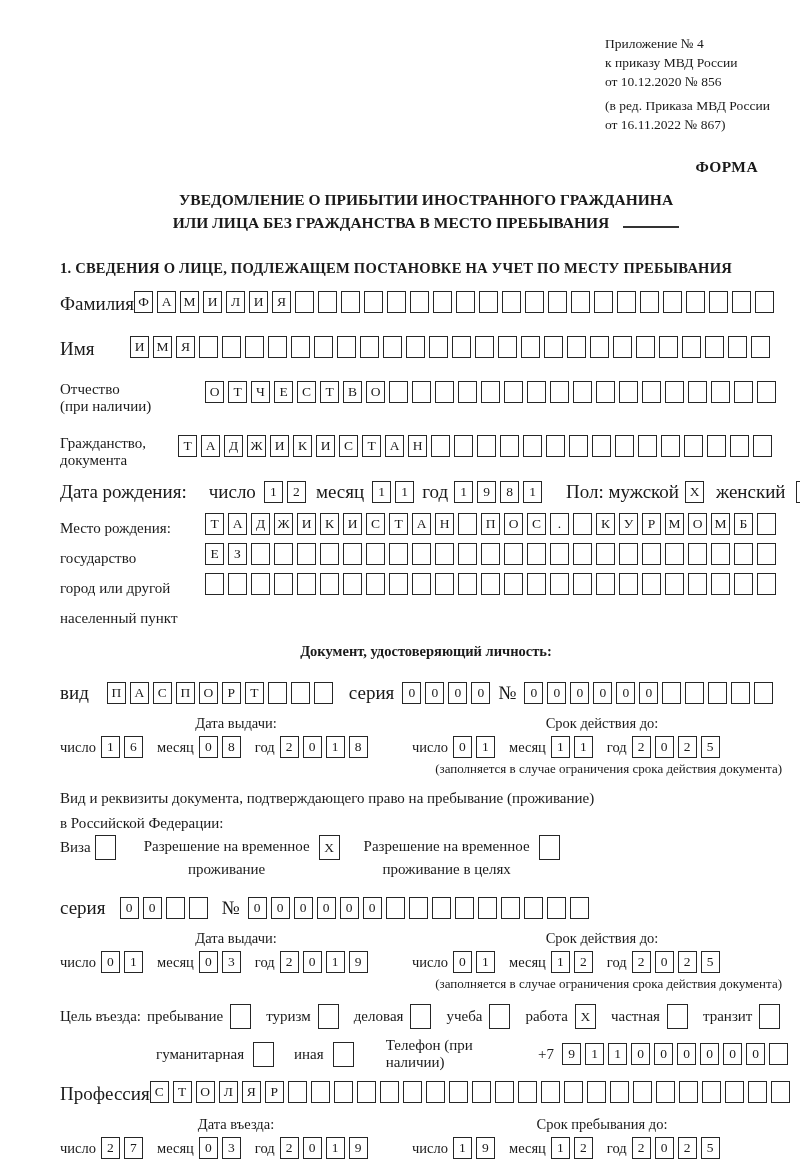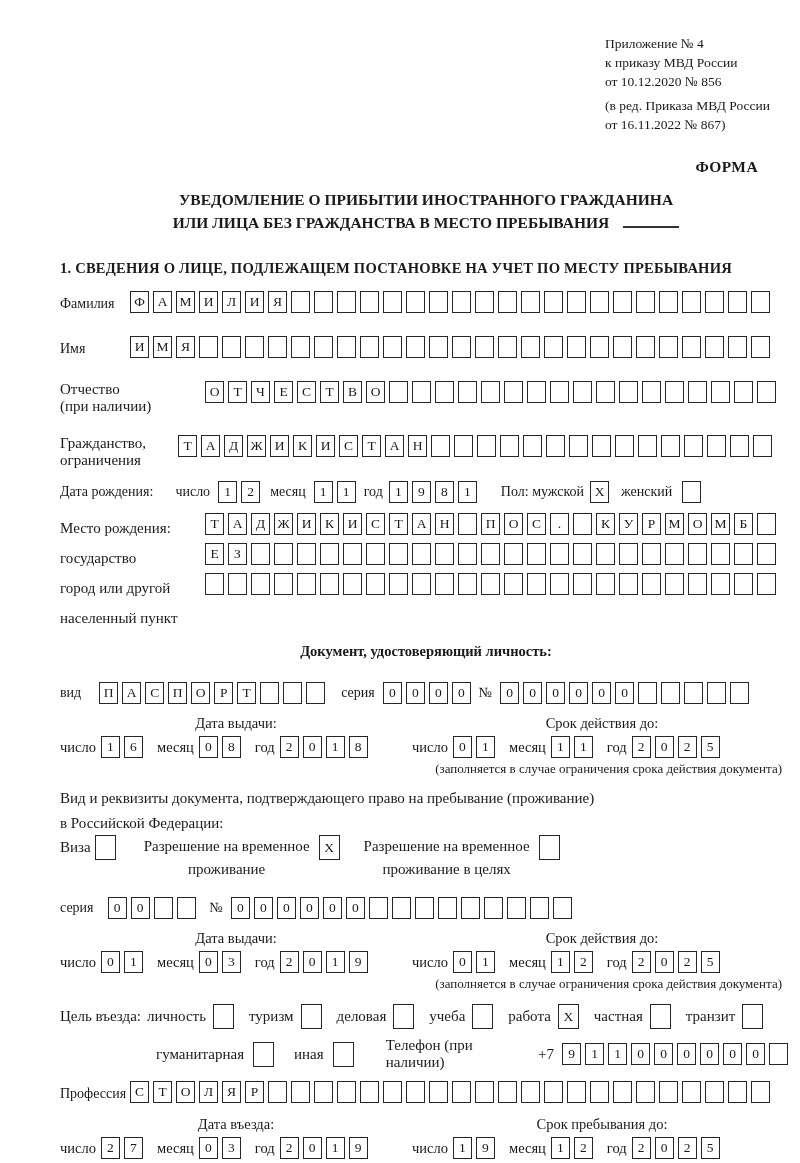--- a/index.html
+++ b/index.html
@@ -13,21 +13,21 @@
   .forma{margin-top:24px;text-align:right;padding-right:34px;
          font-weight:bold;font-size:15.5px;letter-spacing:.4px;}
 
   .title{margin-top:12px;text-align:center;font-weight:bold;font-size:15.5px;line-height:23px;}
   .uline{display:inline-block;width:56px;height:14px;border-bottom:2.5px solid #333;
          margin-left:14px;vertical-align:baseline;}
 
   .sec-heading{margin-top:26px;font-weight:bold;font-size:14.6px;letter-spacing:.2px;}
 
   .row{display:flex;align-items:flex-start;margin-top:20px;}
-  .lbl{font-size:14px;line-height:25px;white-space:nowrap;}
+  .lbl{font-size:19px;line-height:25px;white-space:nowrap;}
   .lblcol{font-size:15px;flex:0 0 auto;}
   .cells{display:flex;flex-wrap:nowrap;}
   .cell{box-sizing:border-box;flex:0 0 auto;width:19px;height:22px;margin-right:4px;
         border:1.6px solid #262626;display:inline-flex;align-items:center;justify-content:center;
         font-size:13.5px;background:#fff;}
   .cb .cell{width:21px;height:25px;}
 
   .w70{flex:0 0 70px;} .w118{flex:0 0 118px;} .w145{flex:0 0 145px;}
 
   .stackrows .cells{margin-bottom:8px;}
@@ -177,21 +177,21 @@
         <span class="cell"></span>
         <span class="cell"></span>
         <span class="cell"></span>
         <span class="cell"></span>
       </div>
   </div>
 
   <div class="row">
     <div class="lblcol w118">
       <div>Гражданство,</div>
-      <div>ограничения</div>
+      <div>документа</div>
     </div>
     <div class="cells">
         <span class="cell">Т</span>
         <span class="cell">А</span>
         <span class="cell">Д</span>
         <span class="cell">Ж</span>
         <span class="cell">И</span>
         <span class="cell">К</span>
         <span class="cell">И</span>
         <span class="cell">С</span>
@@ -526,21 +526,21 @@
             <span class="cell">5</span>
           </span>
       </div>
       <div class="note-r">(заполняется в случае ограничения срока действия документа)</div>
     </div>
   </div>
 
   <div class="purpose">
     <span style="margin-right:6px;">Цель въезда:</span>
     <span class="opt">
-      <span>личность</span>
+      <span>пребывание</span>
       <span class="cells cb">
           <span class="cell"></span>
         </span>
     </span>
     <span class="opt">
       <span>туризм</span>
       <span class="cells cb">
           <span class="cell"></span>
         </span>
     </span>

